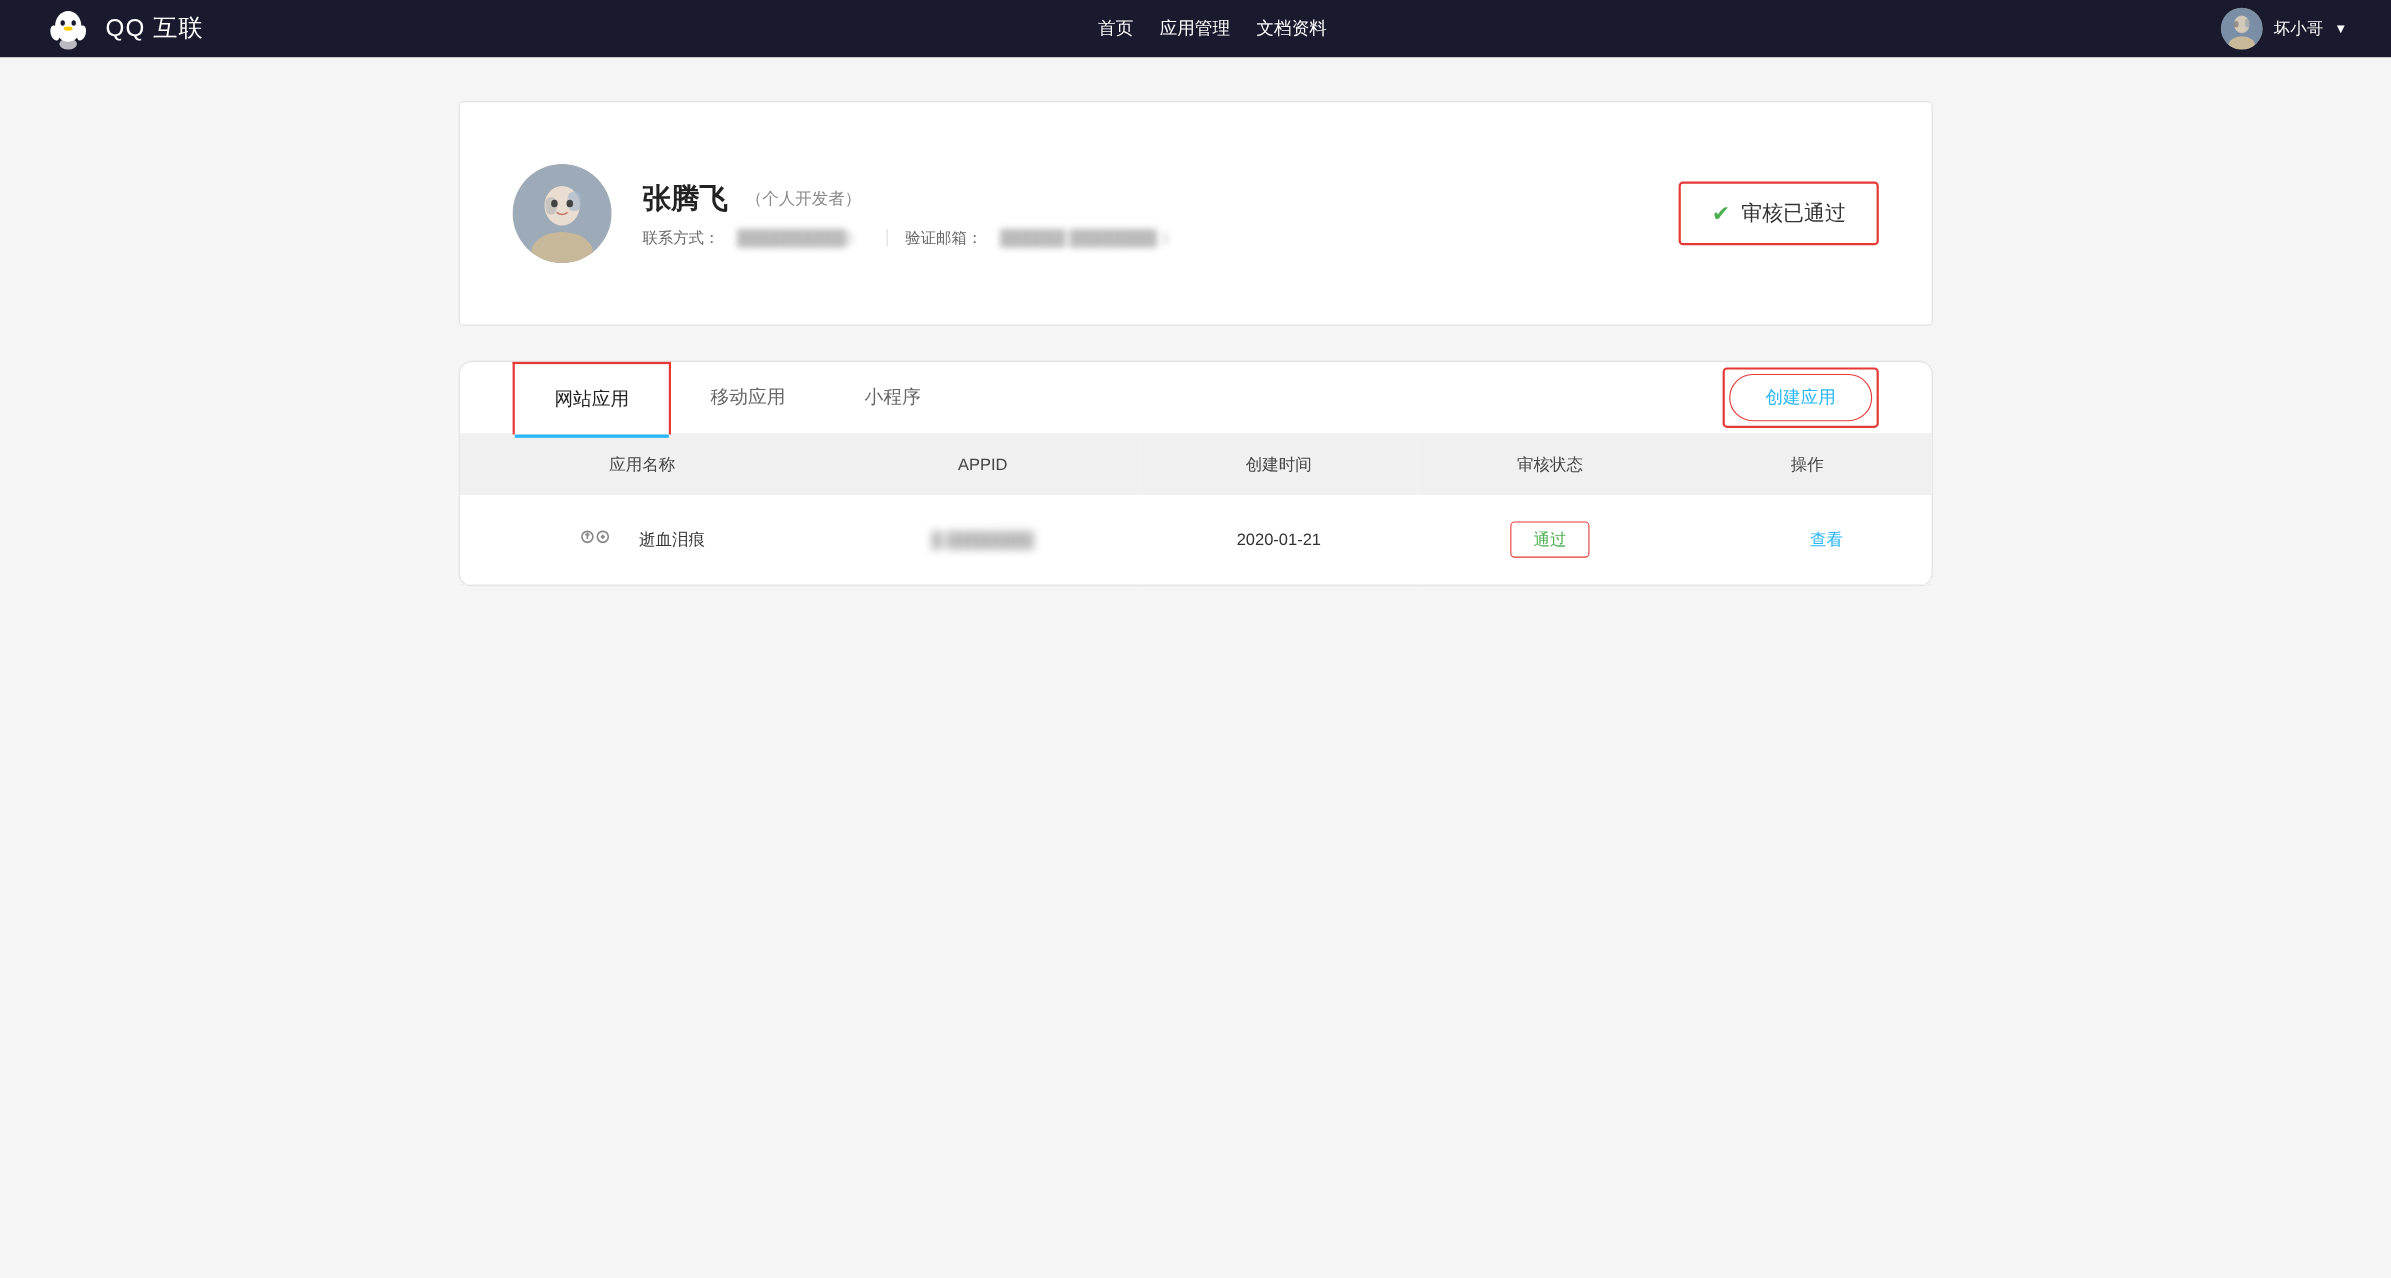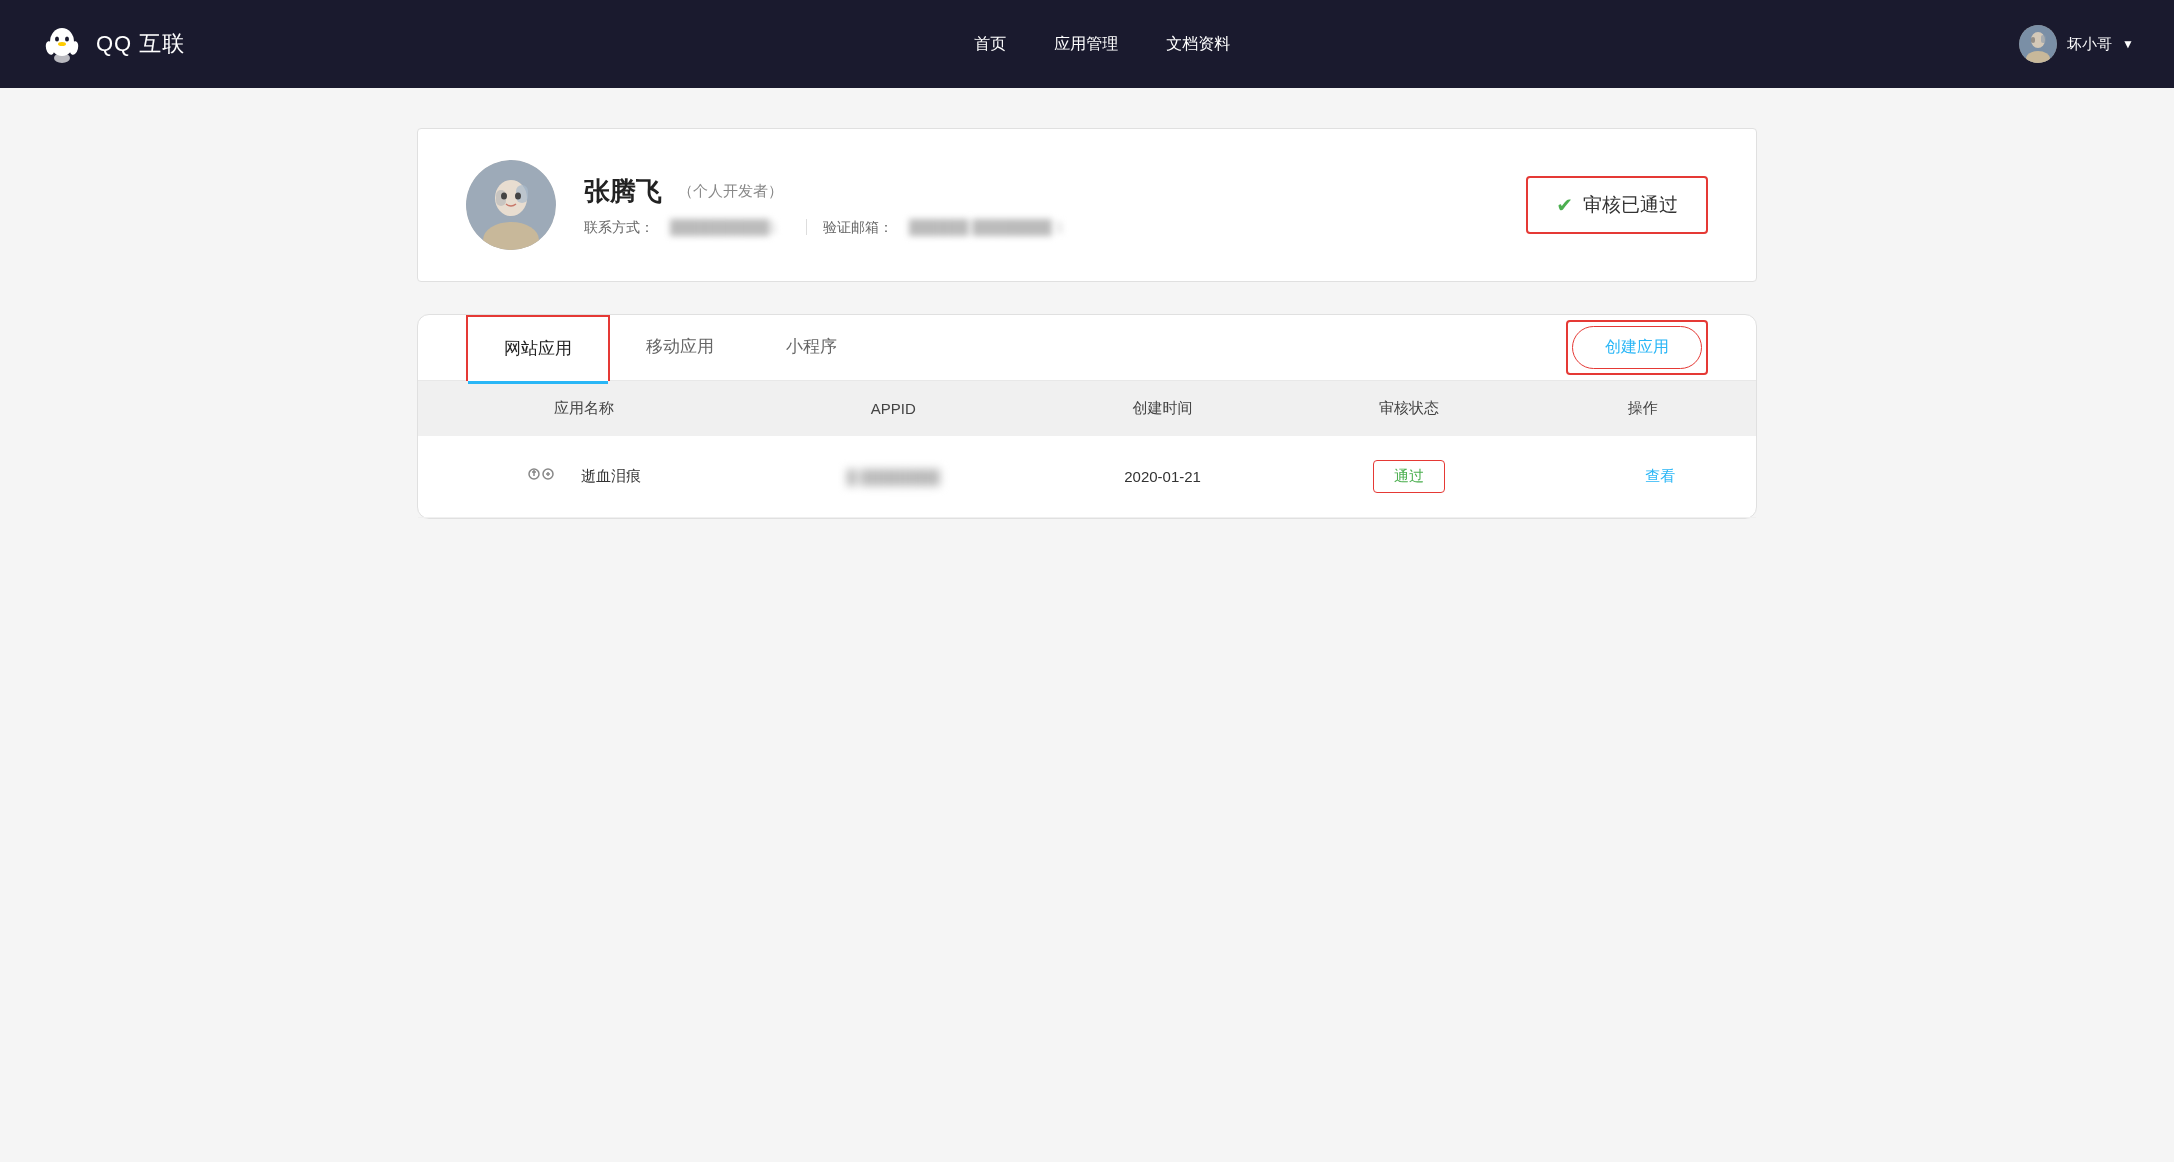--- a/index.html
+++ b/index.html
@@ -1,21 +1,21 @@
 <!DOCTYPE html>
 <html><head>
   <meta charset="utf-8">
   <style>
     * { box-sizing: border-box; margin: 0; padding: 0; }
     body { font-family: "PingFang SC", "Microsoft YaHei", sans-serif; background: #f5f5f5; min-height: 100vh; }
 
     
     .header {
       background: #1a1a2e;
-      height: 88px;
+      height: 52px;
       display: flex;
       align-items: center;
       padding: 0 40px;
       justify-content: space-between;
     }
     .header-left {
       display: flex;
       align-items: center;
       gap: 12px;
     }
@@ -24,21 +24,21 @@
       height: 44px;
     }
     .header-title {
       color: #ffffff;
       font-size: 22px;
       font-weight: 500;
       letter-spacing: 1px;
     }
     .header-nav {
       display: flex;
-      gap: 48px;
+      gap: 24px;
       align-items: flex-end;
     }
     .nav-item {
       color: #ffffff;
       font-size: 16px;
       cursor: pointer;
       text-decoration: none;
     }
     .header-user {
       display: flex;
@@ -70,21 +70,21 @@
       padding: 40px 80px;
       max-width: 1500px;
       margin: 0 auto;
     }
 
     
     .profile-card {
       background: #ffffff;
       border: 1px solid #e0e0e0;
       border-radius: 4px;
-      padding: 31px 48px;
+      padding: 56px 48px;
       display: flex;
       align-items: center;
       justify-content: space-between;
       margin-bottom: 32px;
     }
     .profile-left {
       display: flex;
       align-items: center;
       gap: 28px;
     }

